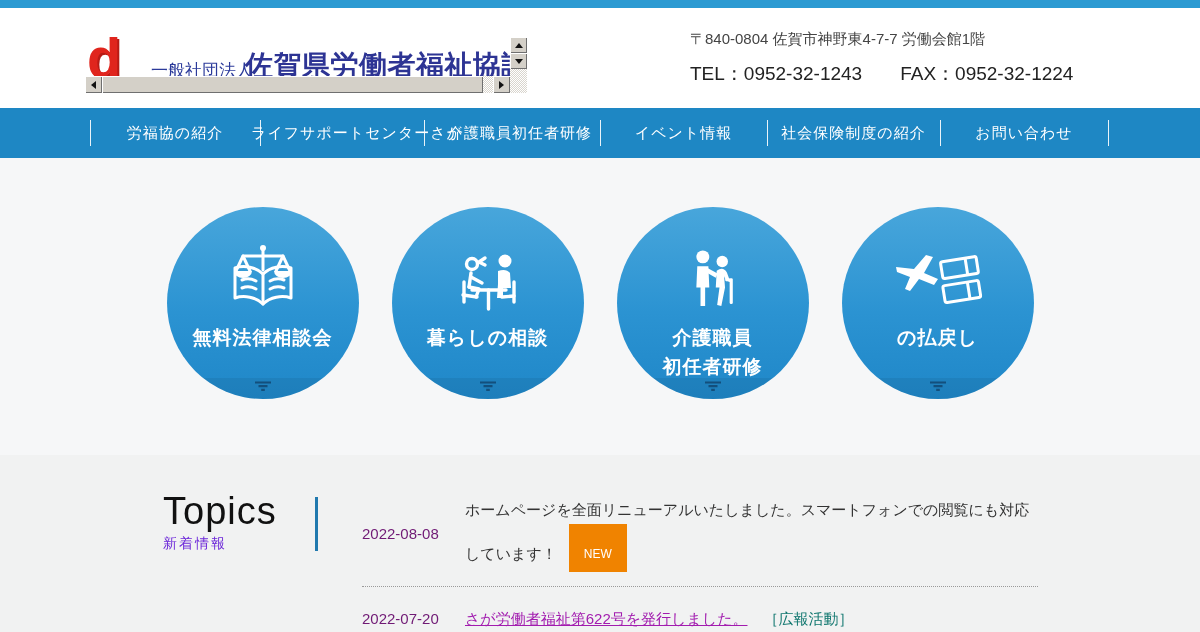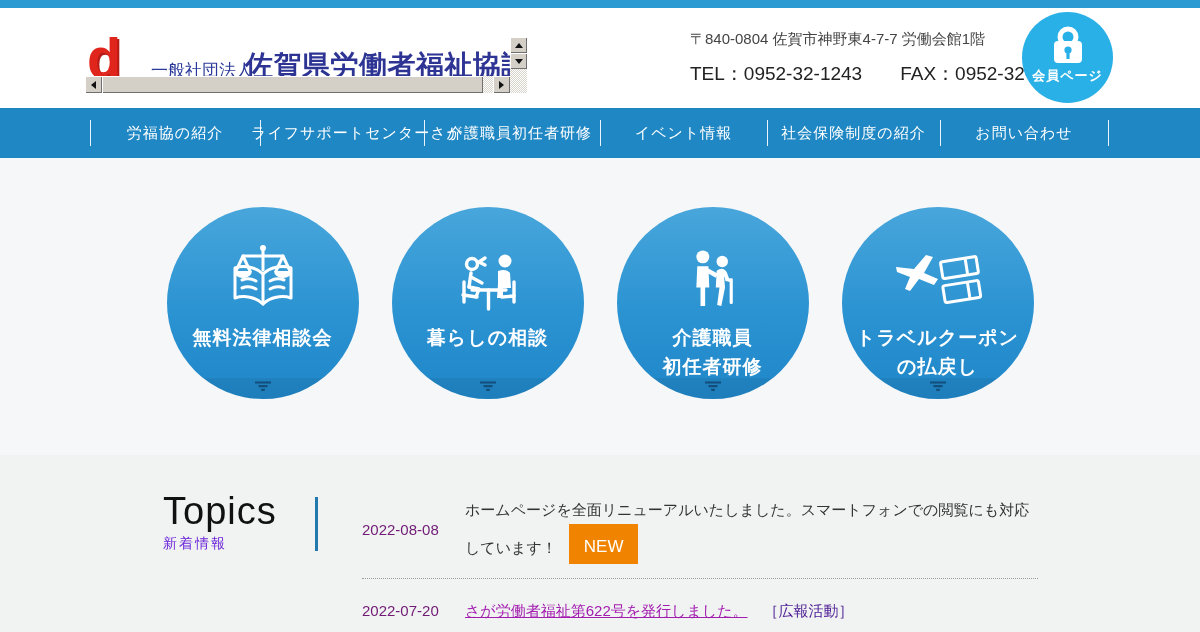--- a/index.html
+++ b/index.html
@@ -77,24 +77,24 @@
   .topics-head { width:152px; }
   .topics-title { font-size:38px; font-weight:400; color:#111; letter-spacing:1px; line-height:40px; }
   .topics-sub { margin-top:4px; font-size:14px; color:#6d28d9; letter-spacing:2px; }
   .topics-divider { width:3px; height:54px; background:#2179ae; margin-top:6px; }
   .topics-list { margin-left:44px; width:676px; }
   .entry { display:flex; border-bottom:1px dotted #9a9a9a; }
   .entry-1 { padding:4px 0 14px; }
   .entry-2 { padding:17px 0 18px; }
   .entry .date { width:103px; flex-shrink:0; align-self:center; font-size:15px; color:#701a75; }
   .entry .content { flex:1; font-size:15px; line-height:29px; color:#333; }
-  .badge-new { display:inline-block; background:#f08300; color:#ffffff; font-size:17px;
-    padding:8px 15px 3px; margin-left:12px; vertical-align:1px; }
+  .badge-new { display:inline-block; background:#f08300; color:#ffffff; font-size:12px;
+    padding:16px 15px 3px; margin-left:12px; vertical-align:1px; }
   .news-link { color:#a21caf; text-decoration:underline; cursor:pointer; }
-  .category { color:#4c1d95; margin-left:16px; }
+  .category { color:#0f766e; margin-left:16px; }
 </style>
 </head>
 <body>
 
 <div class="page">
 
   <div class="top-bar"></div>
 
   <div class="header">
 
@@ -122,29 +122,20 @@
       </div>
     </div>
 
     <div class="contact">
       <div class="addr">〒840-0804 佐賀市神野東4-7-7 労働会館1階</div>
       <div class="tels">
         <span>TEL：0952-32-1243</span><span>FAX：0952-32-1224</span>
       </div>
     </div>
 
-    <div class="member-btn">
-      <svg width="34" height="40" viewBox="0 0 34 40">
-        <circle cx="17" cy="11" r="8" fill="none" stroke="#ffffff" stroke-width="5"></circle>
-        <rect x="3" y="15" width="28" height="22" rx="4" fill="#ffffff"></rect>
-        <circle cx="17" cy="24" r="3.6" fill="#29b0e6"></circle>
-        <rect x="15.4" y="25" width="3.2" height="8" fill="#29b0e6"></rect>
-      </svg>
-      <div class="member-label">会員ページ</div>
-    </div>
   </div>
 
   <div class="nav">
     <ul>
       <li>
           <span>労福協の紹介</span>
         </li>
       <li>
           <span>ライフサポートセンターさが</span>
         </li>
@@ -270,21 +261,20 @@
               <rect x="52" y="18" width="36" height="17" rx="2"></rect>
               <line x1="77" y1="18" x2="77" y2="35"></line>
             </g>
             <g transform="rotate(-9 72 52)" stroke="#ffffff" stroke-width="3" fill="none">
               <rect x="54" y="42" width="36" height="17" rx="2"></rect>
               <line x1="79" y1="42" x2="79" y2="59"></line>
             </g>
           </svg>
         </div>
         <div class="label">
-          <div>トラベルクーポン</div>
             <div>の払戻し</div>
         </div>
         <div class="band"></div>
         <svg class="chev" width="20" height="11" viewBox="0 0 20 11">
           <g stroke="#134f7c" stroke-width="2.2">
             <line x1="2" y1="1.5" x2="18" y2="1.5"></line>
             <line x1="5.5" y1="5.2" x2="14.5" y2="5.2"></line>
             <line x1="8.2" y1="8.9" x2="11.8" y2="8.9"></line>
           </g>
         </svg>

